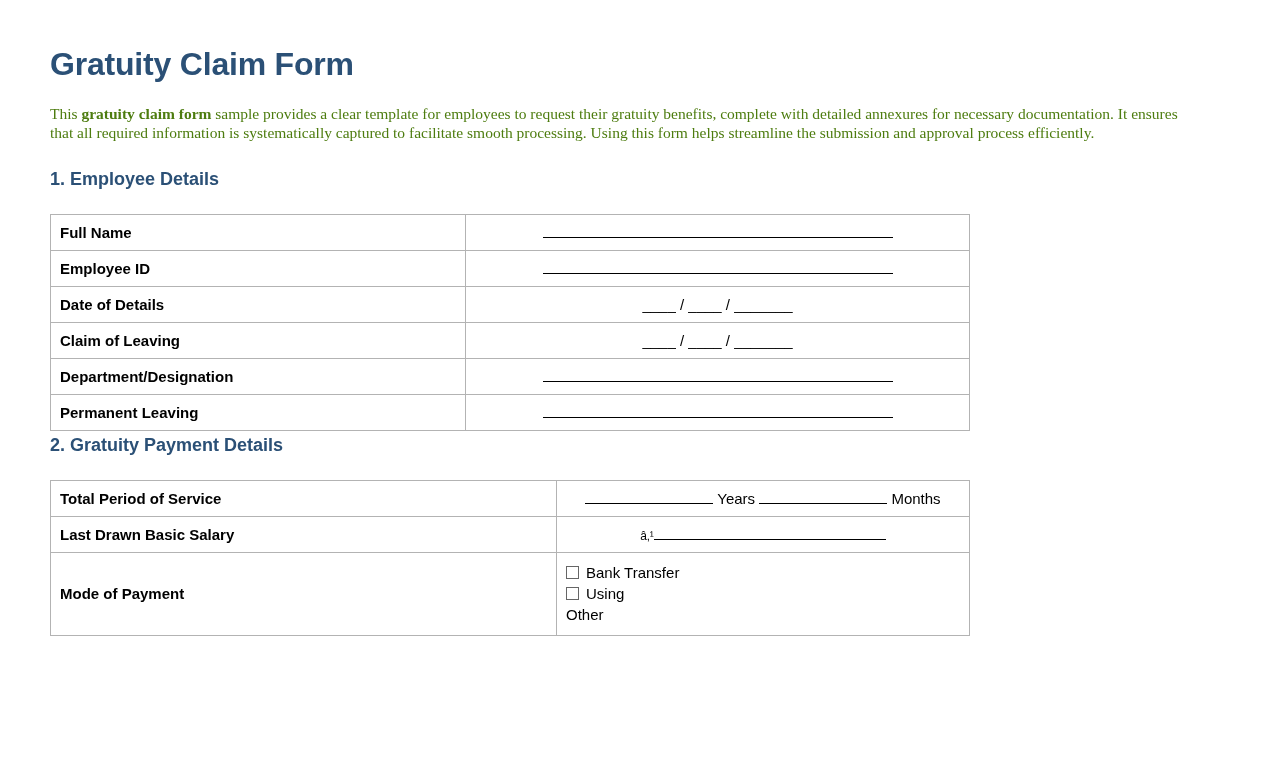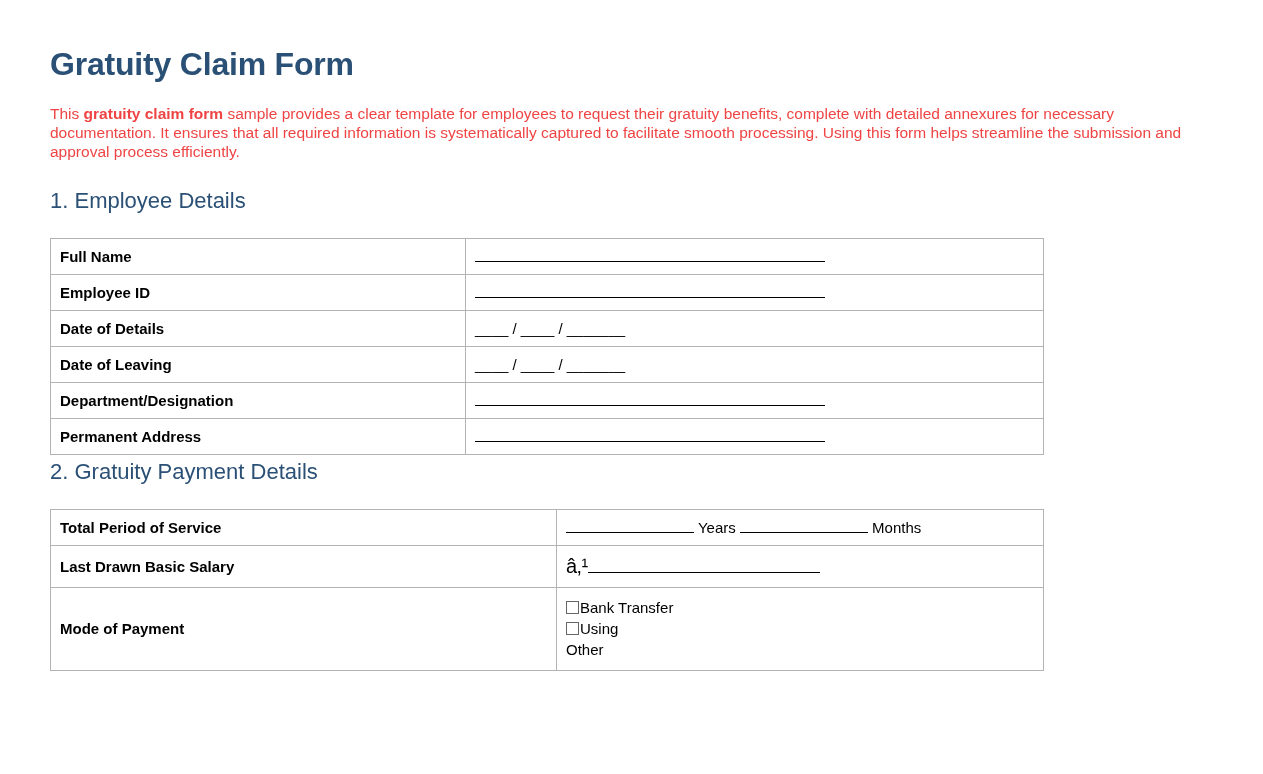--- a/index.html
+++ b/index.html
@@ -24,69 +24,71 @@
     line-height: 1.15;
     font-weight: bold;
     color: #2b5076;
     margin: 10px 0 22px 0;
     letter-spacing: -0.2px;
   }
   p.intro {
     font-size: 15.5px;
     line-height: 1.22;
     margin: 0 0 26px 0;
-    color: #ef4444;
+    color: #4d7c0f;
     max-width: 1150px;
+    font-family: Liberation Serif, serif;
   }
   p.intro b { font-weight: bold; }
   h2.section-title {
-    font-size: 22px;
-    font-weight: normal;
+    font-size: 18px;
+    font-weight: bold;
     color: #2b5076;
     margin: 0 0 24px 0;
   }
   h2.section-title.second {
   }
   table.form-table {
     border-collapse: collapse;
-    width: 994px;
+    width: 920px;
     table-layout: fixed;
     margin-bottom: 4px;
   }
   table.form-table td {
     border: 1px solid #b3b3b3;
     padding: 9px 9px 9px 9px;
     font-size: 15px;
     vertical-align: middle;
     height: 17px;
   }
   td.label-cell {
     font-weight: bold;
     padding-left: 9px;
   }
   td.value-cell {
     padding-left: 7px;
+    text-align: center;
   }
   .t1 col.c1 { width: 415px; }
   .t2 col.c1 { width: 506px; }
   .blank-line {
     display: inline-block;
     border-bottom: 1px solid #000;
     height: 13px;
     vertical-align: baseline;
   }
   .bl-long { width: 350px; }
   .bl-amount { width: 232px; }
   .bl-years { width: 128px; }
   .date-group { font-size: 15px; letter-spacing: 0; }
-  .money-prefix { font-size: 20px; }
+  .money-prefix { font-size: 12px; }
   .checkbox-row {
     display: flex;
     align-items: center;
-    gap: 1px;
+    gap: 7px;
     font-size: 15px;
     line-height: 20px;
     margin: 1px 0;
   }
   .checkbox {
     width: 11px;
     height: 11px;
     border: 1px solid #666;
     background: #fff;
     display: inline-block;
@@ -118,29 +120,29 @@
       </tr>
       <tr>
         <td class="label-cell">Employee ID</td>
         <td class="value-cell"><span class="blank-line bl-long"></span></td>
       </tr>
       <tr>
         <td class="label-cell">Date of Details</td>
         <td class="value-cell date-group">____ / ____ / _______</td>
       </tr>
       <tr>
-        <td class="label-cell">Date of Leaving</td>
+        <td class="label-cell">Claim of Leaving</td>
         <td class="value-cell date-group">____ / ____ / _______</td>
       </tr>
       <tr>
         <td class="label-cell">Department/Designation</td>
         <td class="value-cell"><span class="blank-line bl-long"></span></td>
       </tr>
       <tr>
-        <td class="label-cell">Permanent Address</td>
+        <td class="label-cell">Permanent Leaving</td>
         <td class="value-cell"><span class="blank-line bl-long"></span></td>
       </tr>
     </tbody>
   </table>
 
   <h2 class="section-title second">2. Gratuity Payment Details</h2>
 
   <table class="form-table t2">
     <colgroup>
         <col class="c1">

